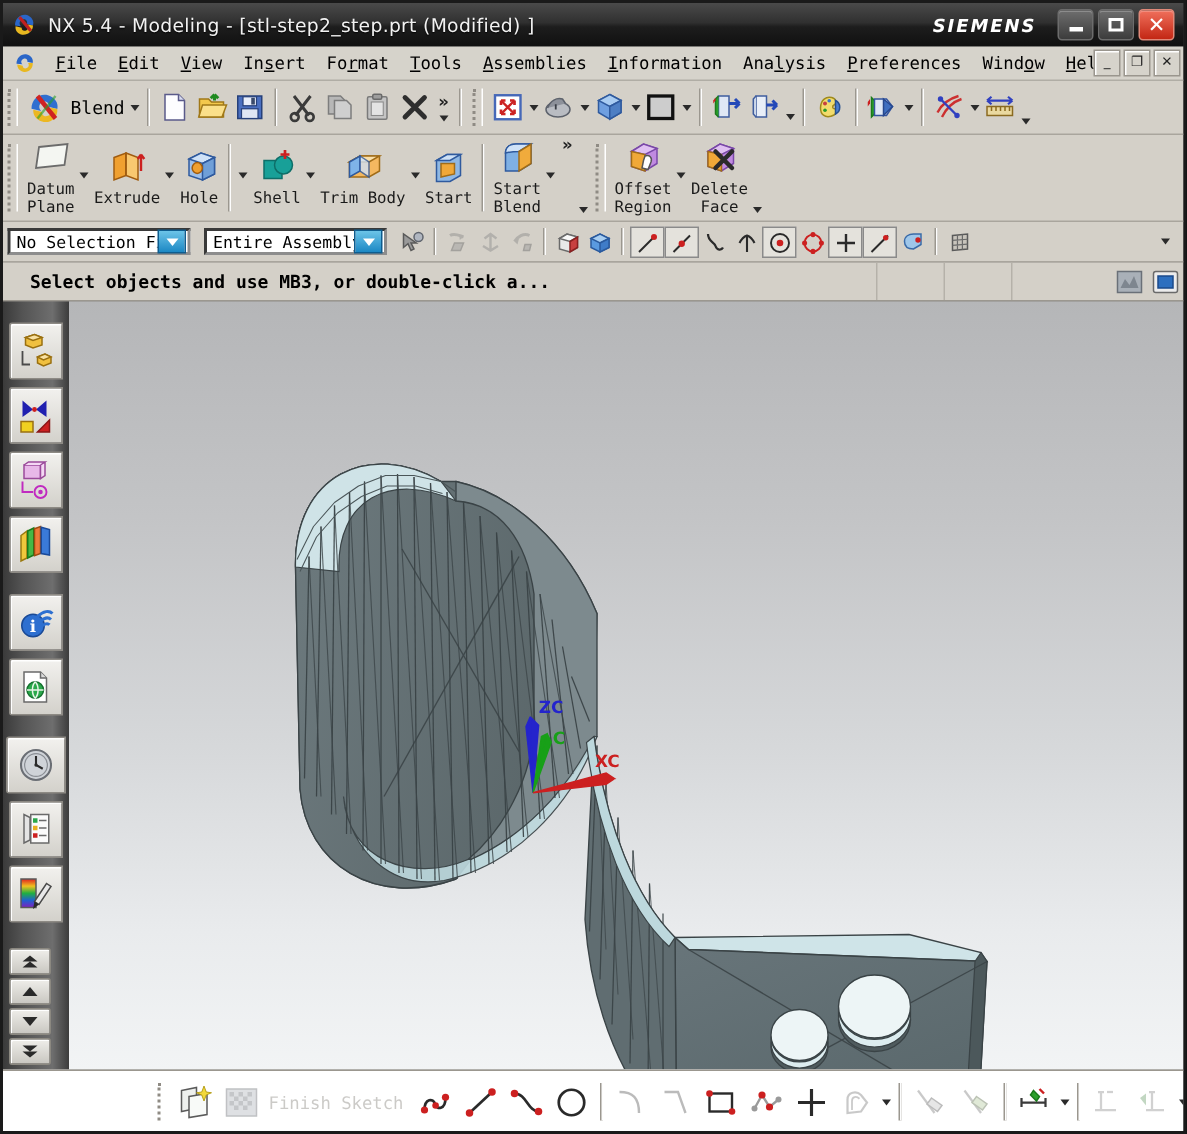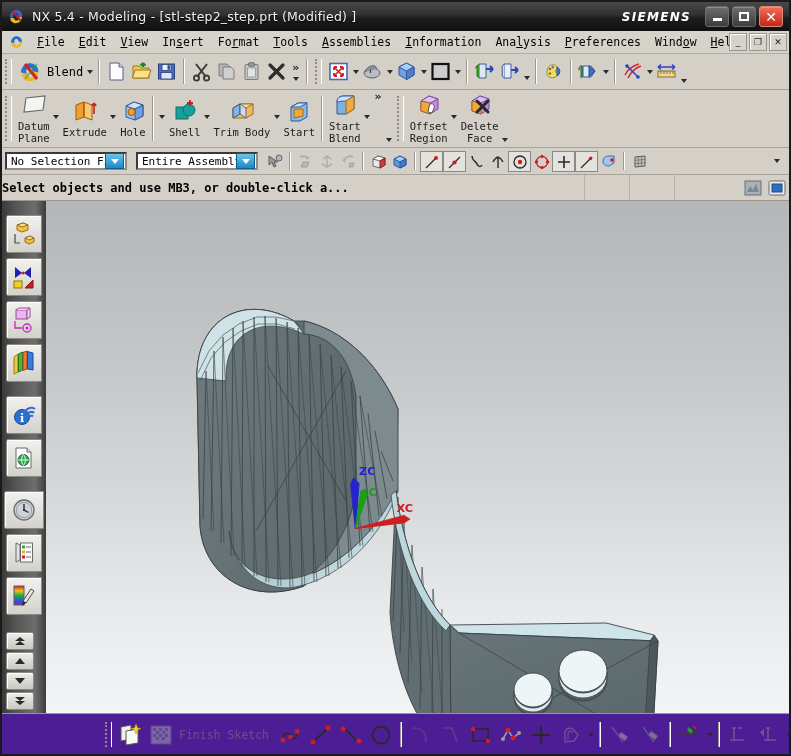--- a/index.html
+++ b/index.html
@@ -197,21 +197,21 @@
   
   .cuebar {
     height: 25px; background:#d4d0c8;
     border-bottom:1px solid #9b978f;
     display:flex; align-items:center;
     position:relative;
   }
   .cue-text {
     font-family:"DejaVu Sans Mono", monospace;
     font-size: 12px; font-weight:bold; color:#000;
-    padding-left: 0; white-space:nowrap;
+    padding-left: 18px; white-space:nowrap;
   }
   .cue-fields { margin-left:auto; display:flex; align-items:center; gap:0; height:100%;}
   .cue-cell { width: 44px; height: 100%; border-left: 1px solid #b5b1a9; }
   .cue-ico { width:20px;height:20px; margin:0 2px; position:relative;}
 
   
   .bodyarea {
     display:flex; height: 512px;
     background:#3c3c3c;
   }
@@ -250,21 +250,21 @@
   
   .viewport {
     flex: 1 1 auto; position: relative;
     background: linear-gradient(to bottom, #b5b6b8 0%, #c3c4c6 28%, #d6d8da 58%, #e9ebed 82%, #f2f4f5 100%);
     overflow:hidden;
   }
   .wcs { position:absolute; left: 292px; top: 260px; width: 90px; height: 75px;}
 
   
   .bottombar {
-    height: 41px; background:#4c1d95;
+    height: 41px; background:#ffffff;
     border-top:1px solid #9b978f;
     display:flex; align-items:center; position:relative;
   }
   .bottombar .pad-left { width: 100px; flex:0 0 auto; }
   .finish-lbl {
     font-family:"DejaVu Sans Mono", monospace;
     font-size: 11.5px; color:#8e8b85; padding:0 5px; white-space:nowrap;
   }
   .dim { opacity:.45; }
 </style>

